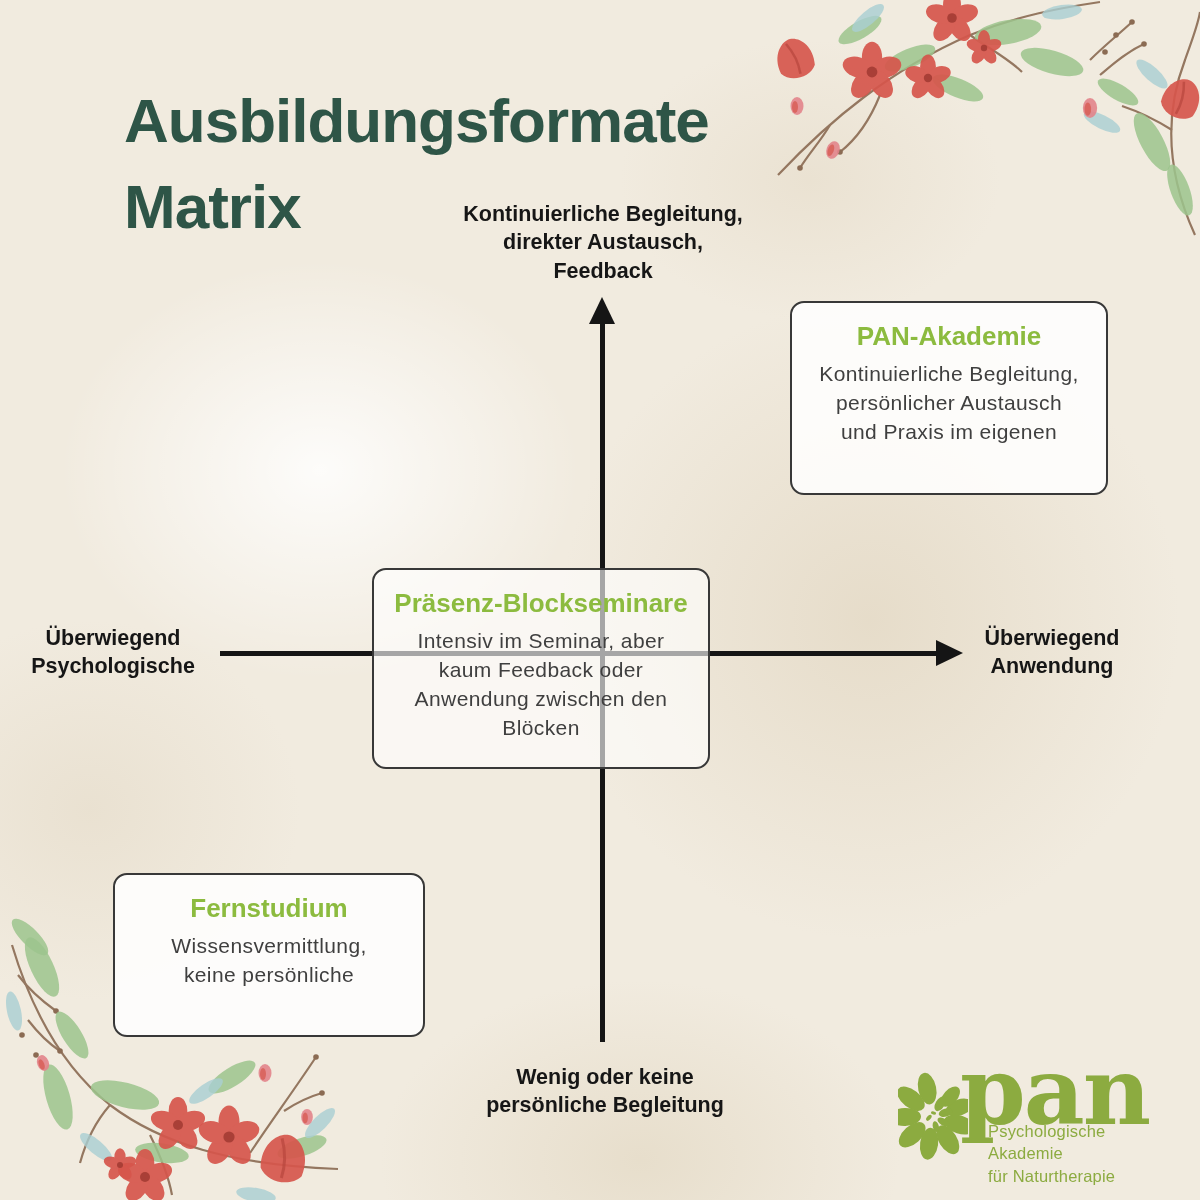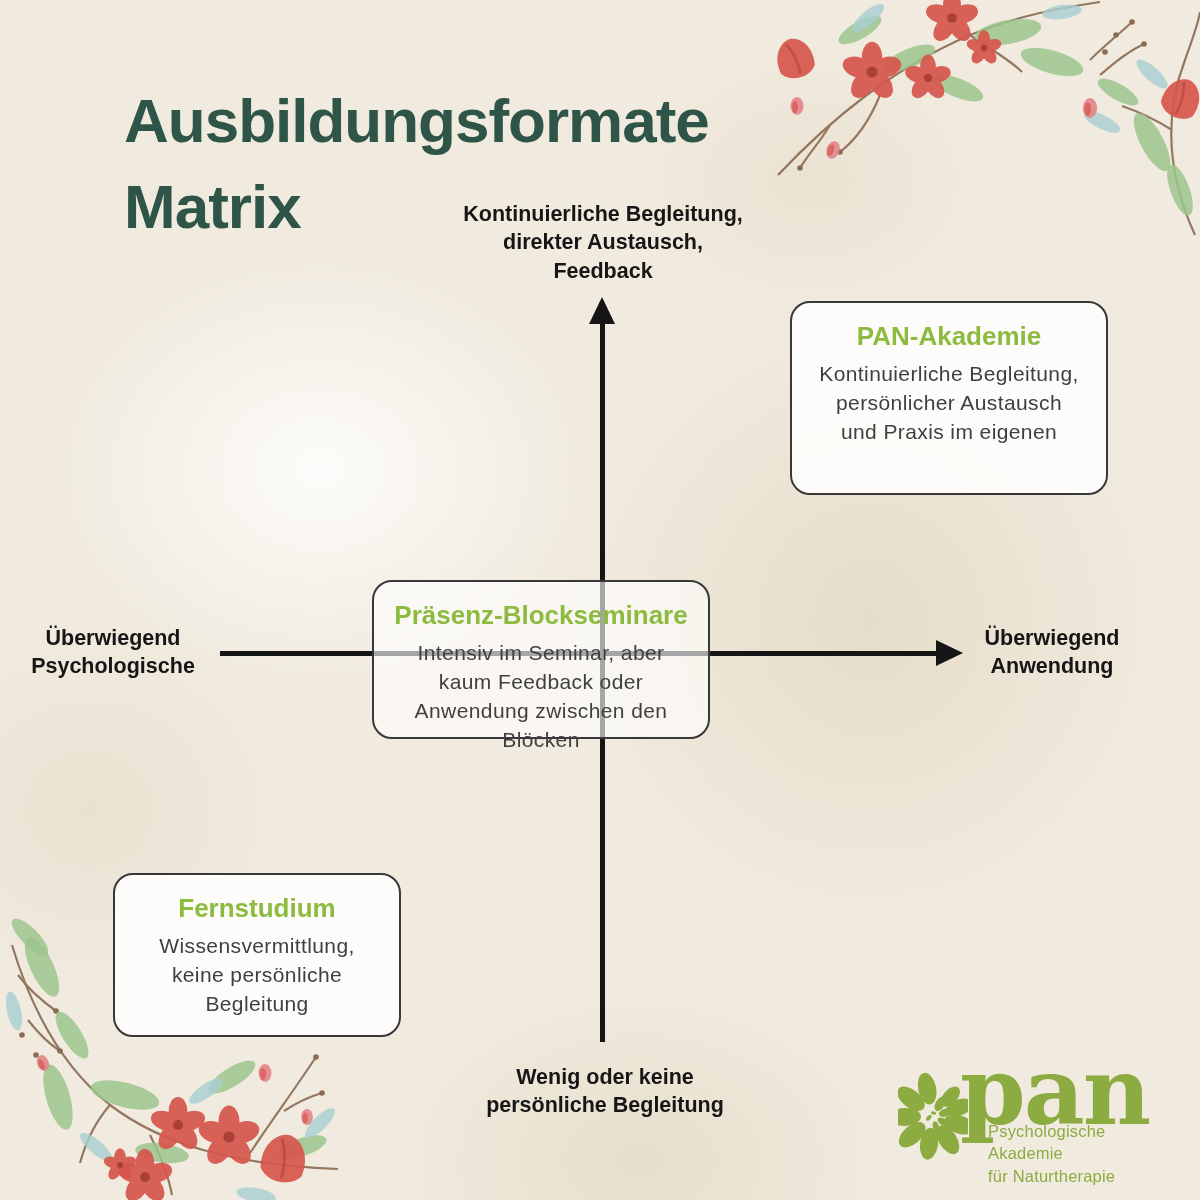--- a/index.html
+++ b/index.html
@@ -36,28 +36,28 @@
   .arrow-up{
     position:absolute;left:589px;top:297px;width:0;height:0;z-index:1;
     border-left:13px solid transparent;border-right:13px solid transparent;border-bottom:27px solid #151515;
   }
   .arrow-right{
     position:absolute;left:936px;top:640px;width:0;height:0;z-index:1;
     border-top:13px solid transparent;border-bottom:13px solid transparent;border-left:27px solid #151515;
   }
 
   .card{
-    position:absolute;z-index:3;border:2.5px solid #383838;border-radius:20px;
+    position:absolute;z-index:3;border:2.5px solid #383838;border-radius:14px;
     text-align:center;box-sizing:border-box;padding:18px 12px 22px 12px;
   }
   .card-solid{background:rgba(255,255,255,0.86);}
   .card-trans{background:rgba(255,255,255,0.62);}
   .card-pan{left:790px;top:301px;width:318px;height:194px;}
-  .card-center{left:372px;top:580px;width:338px;height:159px;}
-  .card-fern{left:113px;top:873px;width:288px;height:164px;}
+  .card-center{left:372px;top:568px;width:338px;height:201px;}
+  .card-fern{left:113px;top:873px;width:312px;height:164px;}
   .card-title{color:#8cbb3f;font-weight:bold;font-size:26px;margin-bottom:8px;white-space:nowrap;}
   .card-body{color:#3f3f3f;font-size:21px;line-height:1.38;letter-spacing:.4px;}
   .card-body div{white-space:nowrap;}
 
   .logo{position:absolute;left:898px;top:1058px;width:285px;height:130px;z-index:2;}
   .logo-spiral{position:absolute;left:0;top:6px;}
   .logo-word{
     position:absolute;left:62px;top:-14px;color:#8cab40;
     font-family:"DejaVu Serif", serif;font-weight:bold;font-size:94px;line-height:1;letter-spacing:-2px;text-align:center;
   }
@@ -228,21 +228,20 @@
     <div>Anwendung zwischen den</div>
     <div>Blöcken</div>
   </div>
 </div>
 
 <div class="card card-solid card-fern">
   <div class="card-title">Fernstudium</div>
   <div class="card-body">
     <div>Wissensvermittlung,</div>
     <div>keine persönliche</div>
-    <div>Begleitung</div>
   </div>
 </div>
 
 <div class="logo">
   <svg class="logo-spiral" width="70" height="100" viewBox="0 0 70 100">
     <g fill="#8cab40">
       <g transform="translate(35,52)">
         <ellipse cx="0" cy="-28" rx="9" ry="16" transform="rotate(-12)"></ellipse>
         <ellipse cx="0" cy="-28" rx="9" ry="16" transform="rotate(-52)"></ellipse>
         <ellipse cx="0" cy="-28" rx="9" ry="16" transform="rotate(-92)"></ellipse>

